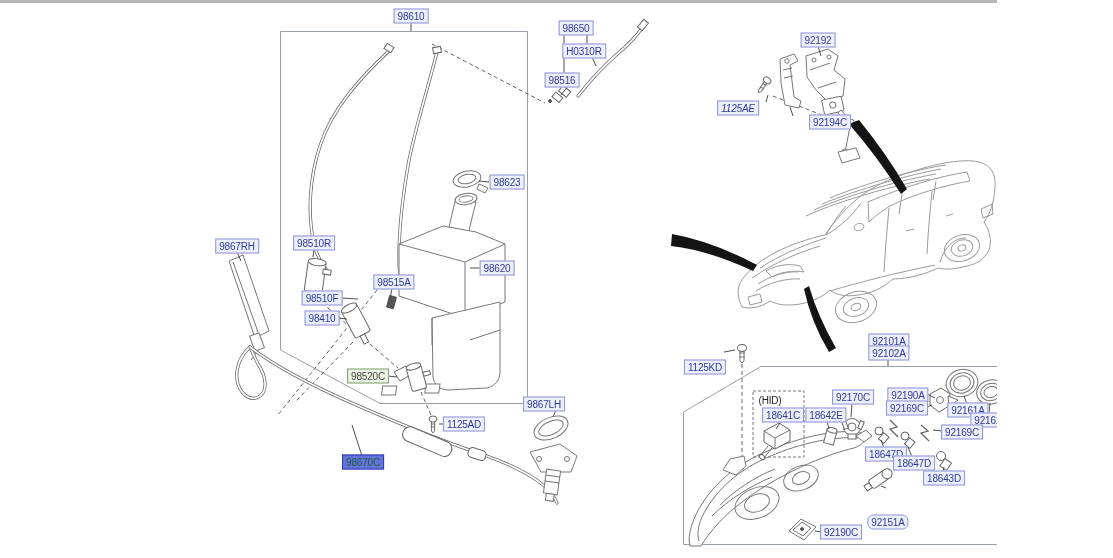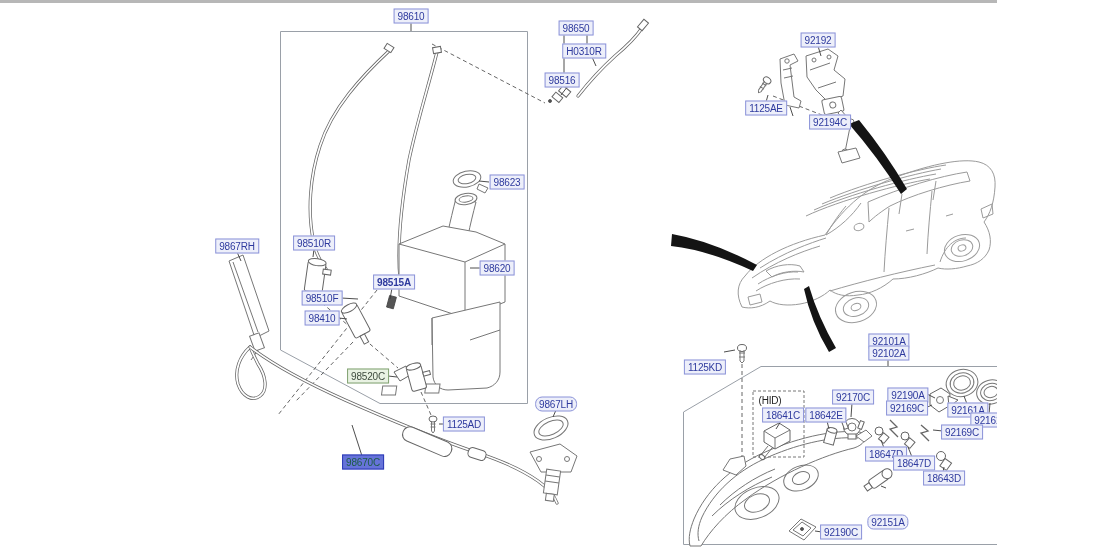--- a/index.html
+++ b/index.html
@@ -357,29 +357,29 @@
 
   <div id="labels-layer">
       <div class="lbl normal" style="left: 411px; top: 16px;">98610</div>
       <div class="lbl normal" style="left: 576px; top: 28px;">98650</div>
       <div class="lbl normal" style="left: 584px; top: 51px;">H0310R</div>
       <div class="lbl normal" style="left: 562px; top: 80px;">98516</div>
       <div class="lbl normal" style="left: 507px; top: 182px;">98623</div>
       <div class="lbl normal" style="left: 237px; top: 246px;">9867RH</div>
       <div class="lbl normal" style="left: 314px; top: 243px;">98510R</div>
       <div class="lbl normal" style="left: 497px; top: 268px;">98620</div>
-      <div class="lbl normal" style="left: 394px; top: 282px; font-weight: bold;">98515A</div>
+      <div class="lbl normal" style="left: 394px; top: 282px;">98515A</div>
       <div class="lbl normal" style="left: 322px; top: 298px;">98510F</div>
       <div class="lbl normal" style="left: 322px; top: 318px;">98410</div>
       <div class="lbl green" style="left: 368px; top: 376px;">98520C</div>
       <div class="lbl normal" style="left: 464px; top: 424px;">1125AD</div>
-      <div class="lbl normal" style="left: 556px; top: 404px; border-radius: 7px;">9867LH</div>
+      <div class="lbl normal" style="left: 544px; top: 404px;">9867LH</div>
       <div class="lbl highlight" style="left: 363px; top: 462px;">98670C</div>
       <div class="lbl normal" style="left: 818px; top: 40px;">92192</div>
-      <div class="lbl normal" style="left: 766px; top: 108px;">1125AE</div>
+      <div class="lbl normal" style="left: 738px; top: 108px; font-style: italic;">1125AE</div>
       <div class="lbl normal" style="left: 794px; top: 122px; margin-left: 36px;">92194C</div>
       <div class="lbl normal" style="left: 889px; top: 341px;">92101A</div>
       <div class="lbl normal" style="left: 889px; top: 353px;">92102A</div>
       <div class="lbl normal" style="left: 705px; top: 367px;">1125KD</div>
       <div class="lbl plain" style="left: 770px; top: 400px;">(HID)</div>
       <div class="lbl normal" style="left: 783px; top: 415px;">18641C</div>
       <div class="lbl normal" style="left: 826px; top: 415px;">18642E</div>
       <div class="lbl normal" style="left: 853px; top: 397px;">92170C</div>
       <div class="lbl normal" style="left: 908px; top: 395px;">92190A</div>
       <div class="lbl normal" style="left: 907px; top: 408px;">92169C</div>

